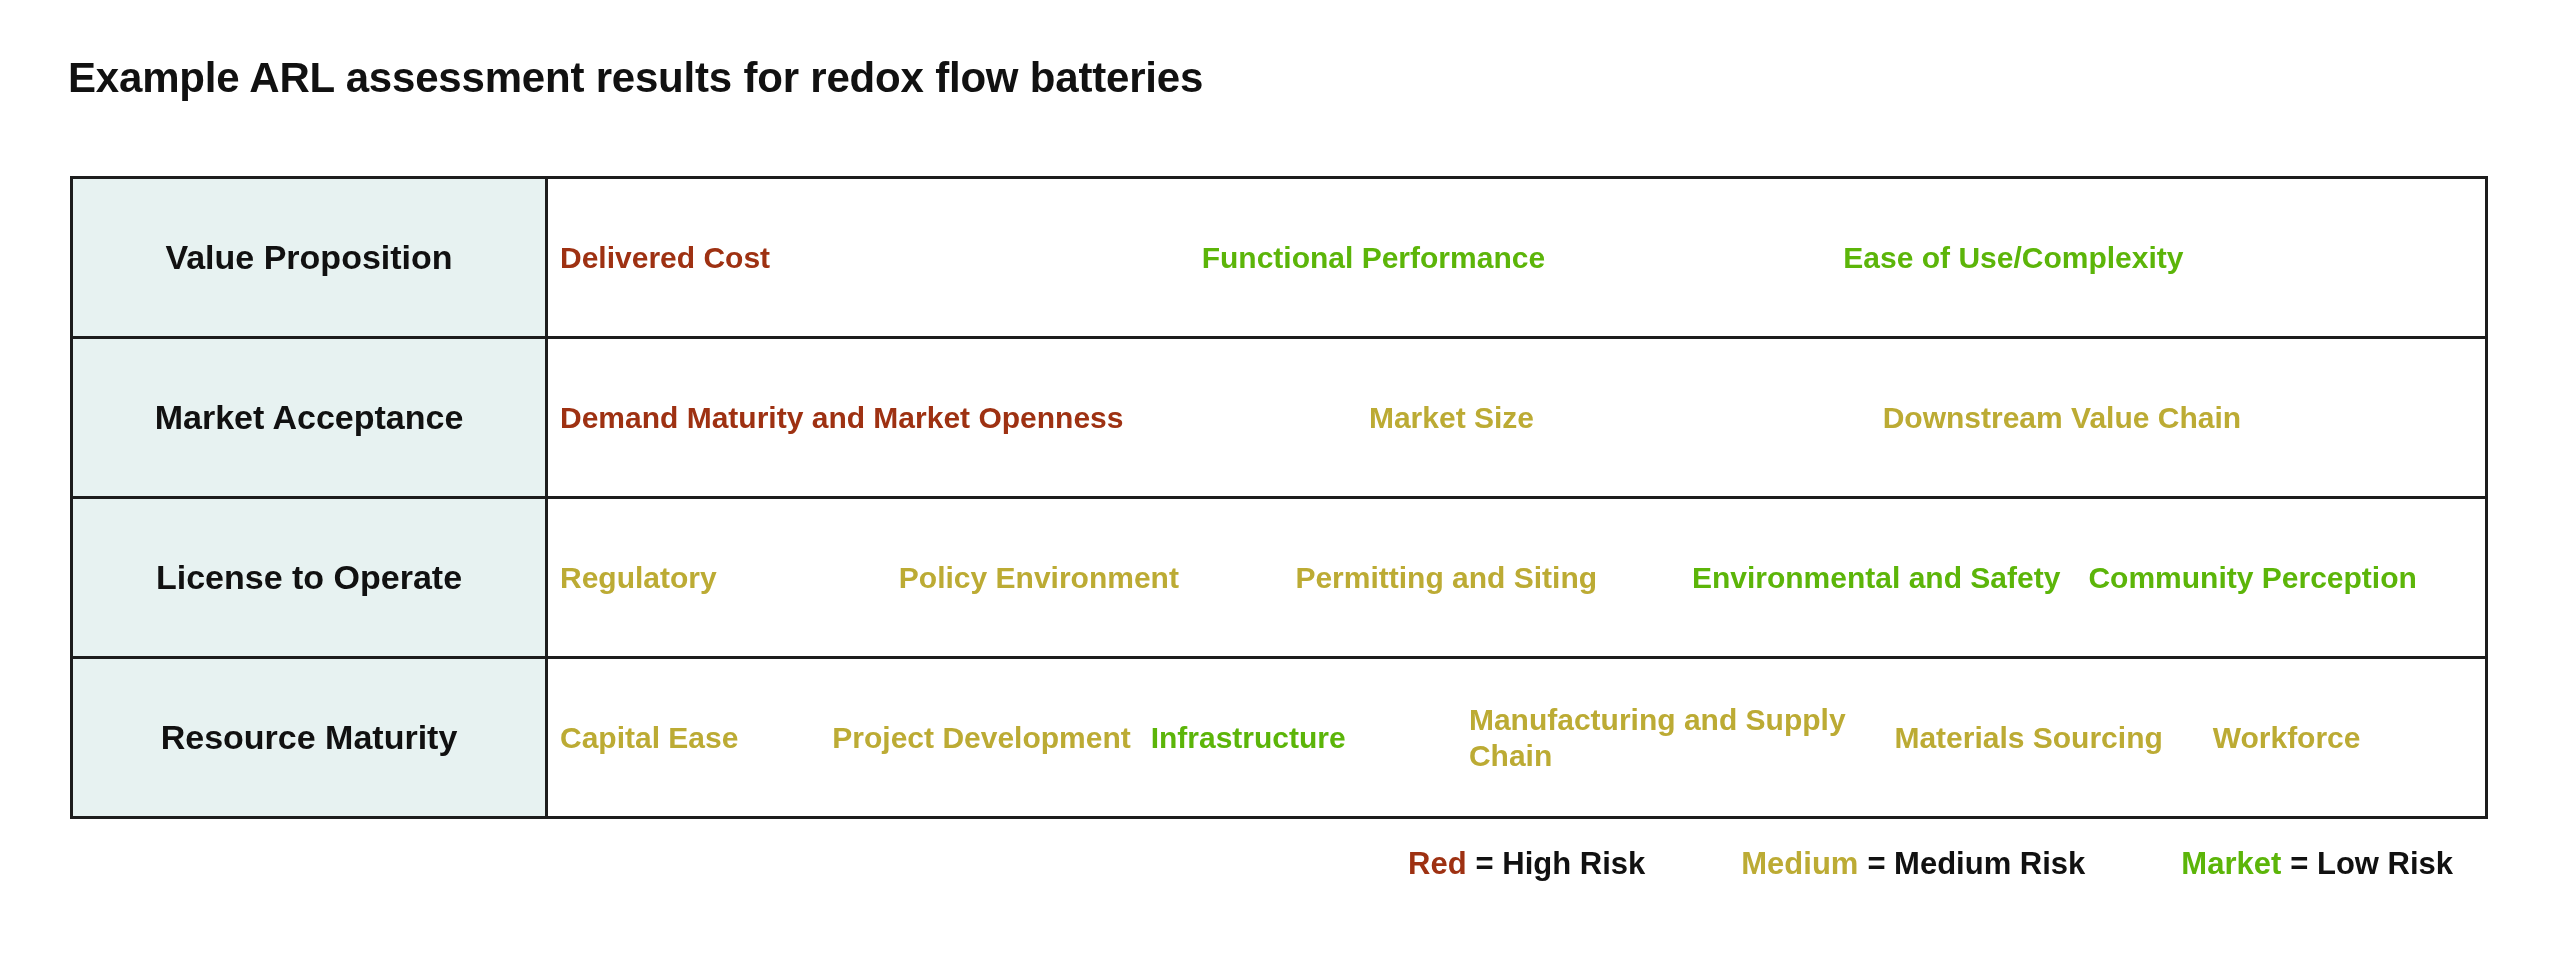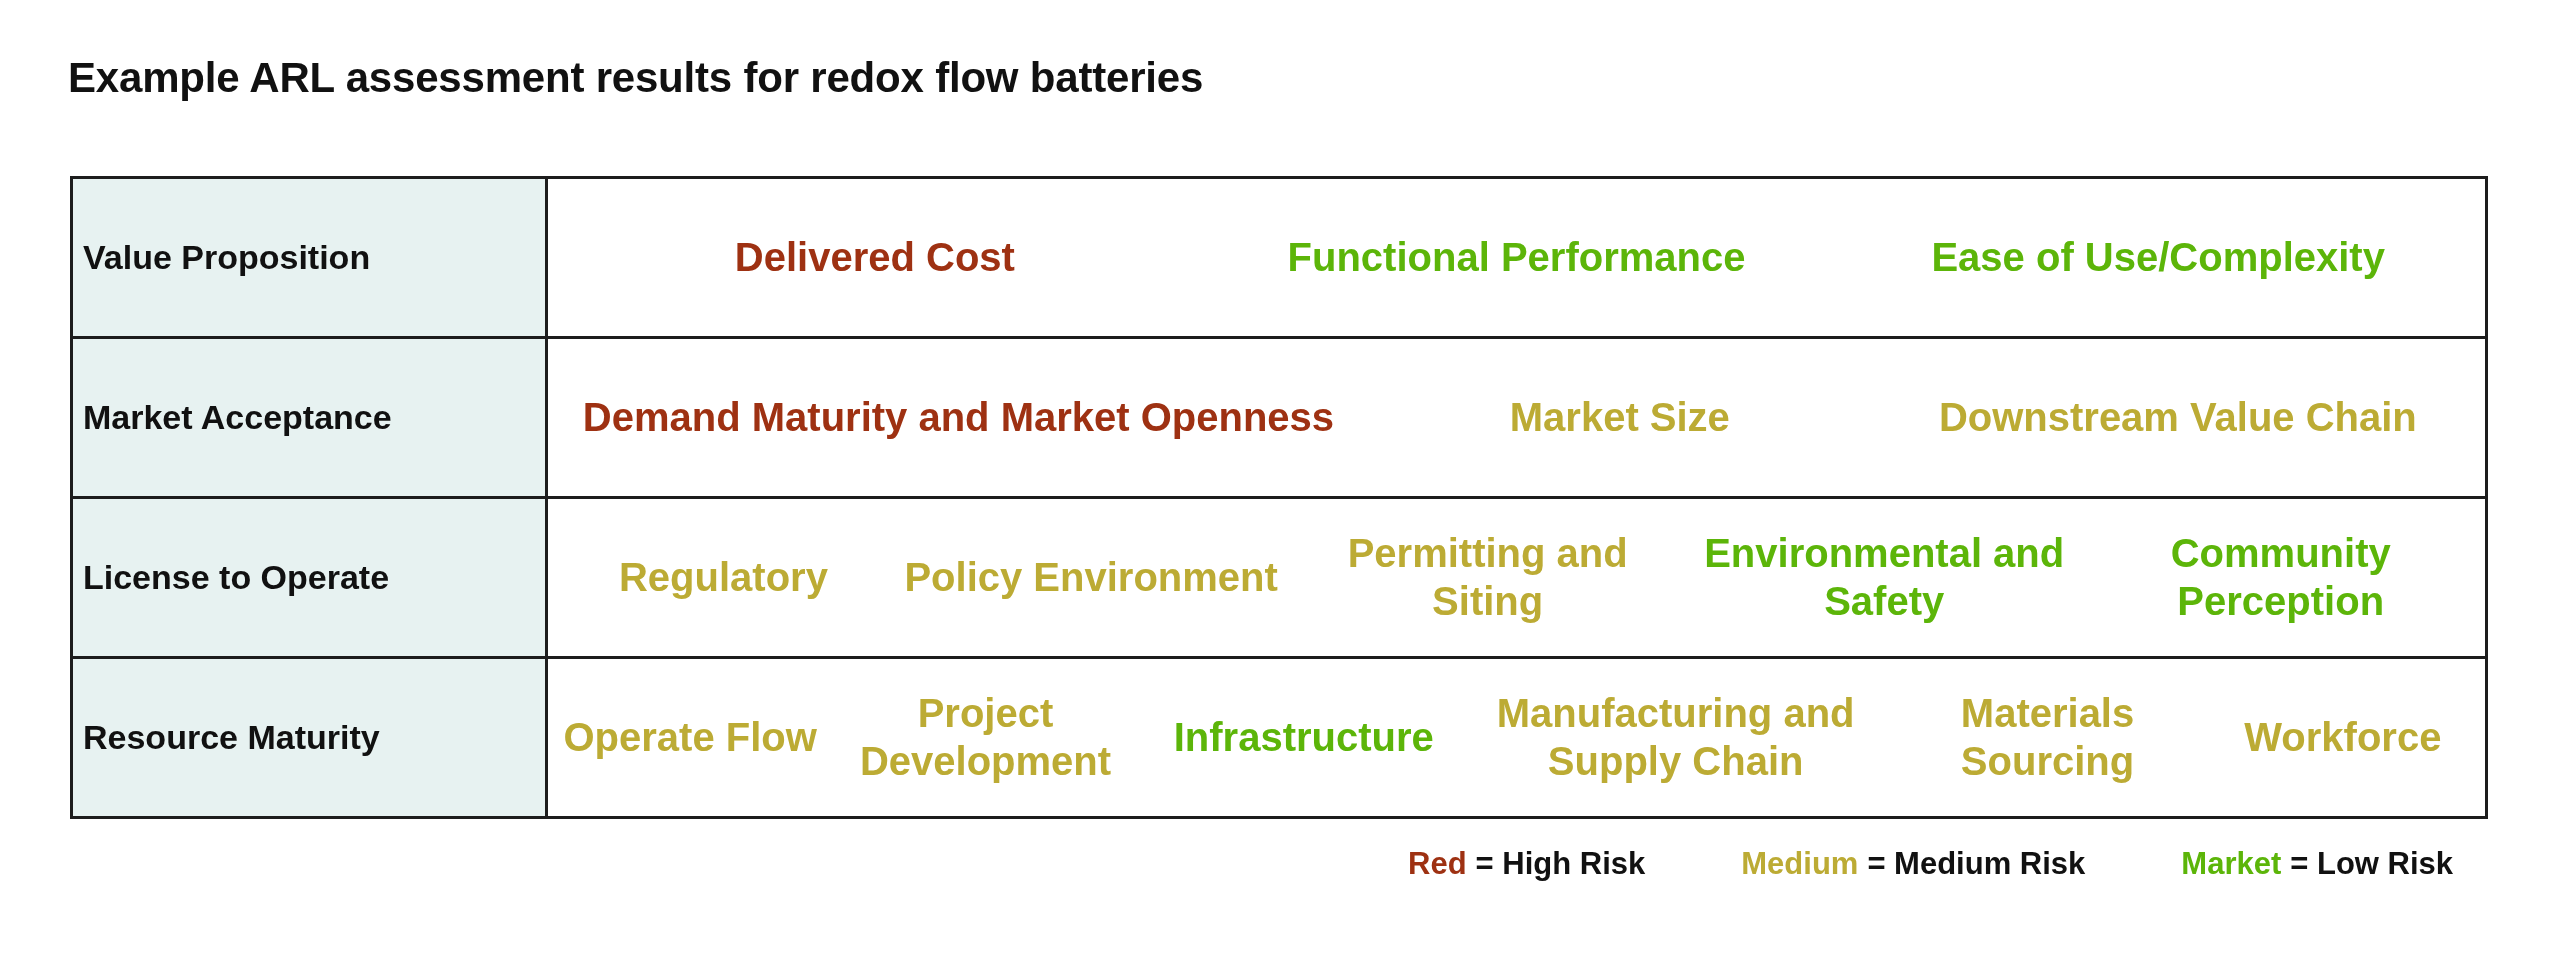--- a/index.html
+++ b/index.html
@@ -46,21 +46,21 @@
     height: 160px;
   }
   .arl-table td {
     border: 3px solid #1d1d1d;
     padding: 0;
     vertical-align: middle;
   }
   td.row-header {
     width: 452px;
     background: #e7f2f1;
-    text-align: left;
+    text-align: center;
     font-size: 34px;
     font-weight: 700;
     color: #111111;
     padding: 0 10px;
   }
   td.row-items {
     background: #ffffff;
     padding: 0 6px;
   }
 
@@ -68,22 +68,22 @@
     display: flex;
     flex-direction: row;
     align-items: center;
     justify-content: space-around;
     width: 100%;
     height: 100%;
     box-sizing: border-box;
   }
   .item {
     flex: 1 1 0;
-    text-align: center;
-    font-size: 40px;
+    text-align: left;
+    font-size: 30px;
     font-weight: 600;
     line-height: 1.18;
     padding: 0 6px;
     box-sizing: border-box;
   }
   .item.wide  { flex-grow: 1.35; }
   .item.narrow{ flex-grow: 0.85; }
 
   
   .risk-red    { color: #9e3112; }
@@ -150,21 +150,21 @@
               <div class="item risk-yellow">Permitting and Siting</div>
               <div class="item risk-green">Environmental and Safety</div>
               <div class="item risk-green">Community Perception</div>
             </div>
           </td>
         </tr>
         <tr>
           <td class="row-header">Resource Maturity</td>
           <td class="row-items">
             <div class="items-row">
-              <div class="item risk-yellow narrow">Operate Flow</div>
+              <div class="item risk-yellow narrow">Capital Ease</div>
               <div class="item risk-yellow">Project Development</div>
               <div class="item risk-green">Infrastructure</div>
               <div class="item risk-yellow wide">Manufacturing and Supply Chain</div>
               <div class="item risk-yellow">Materials Sourcing</div>
               <div class="item risk-yellow narrow">Workforce</div>
             </div>
           </td>
         </tr>
       </tbody>
   </table>

